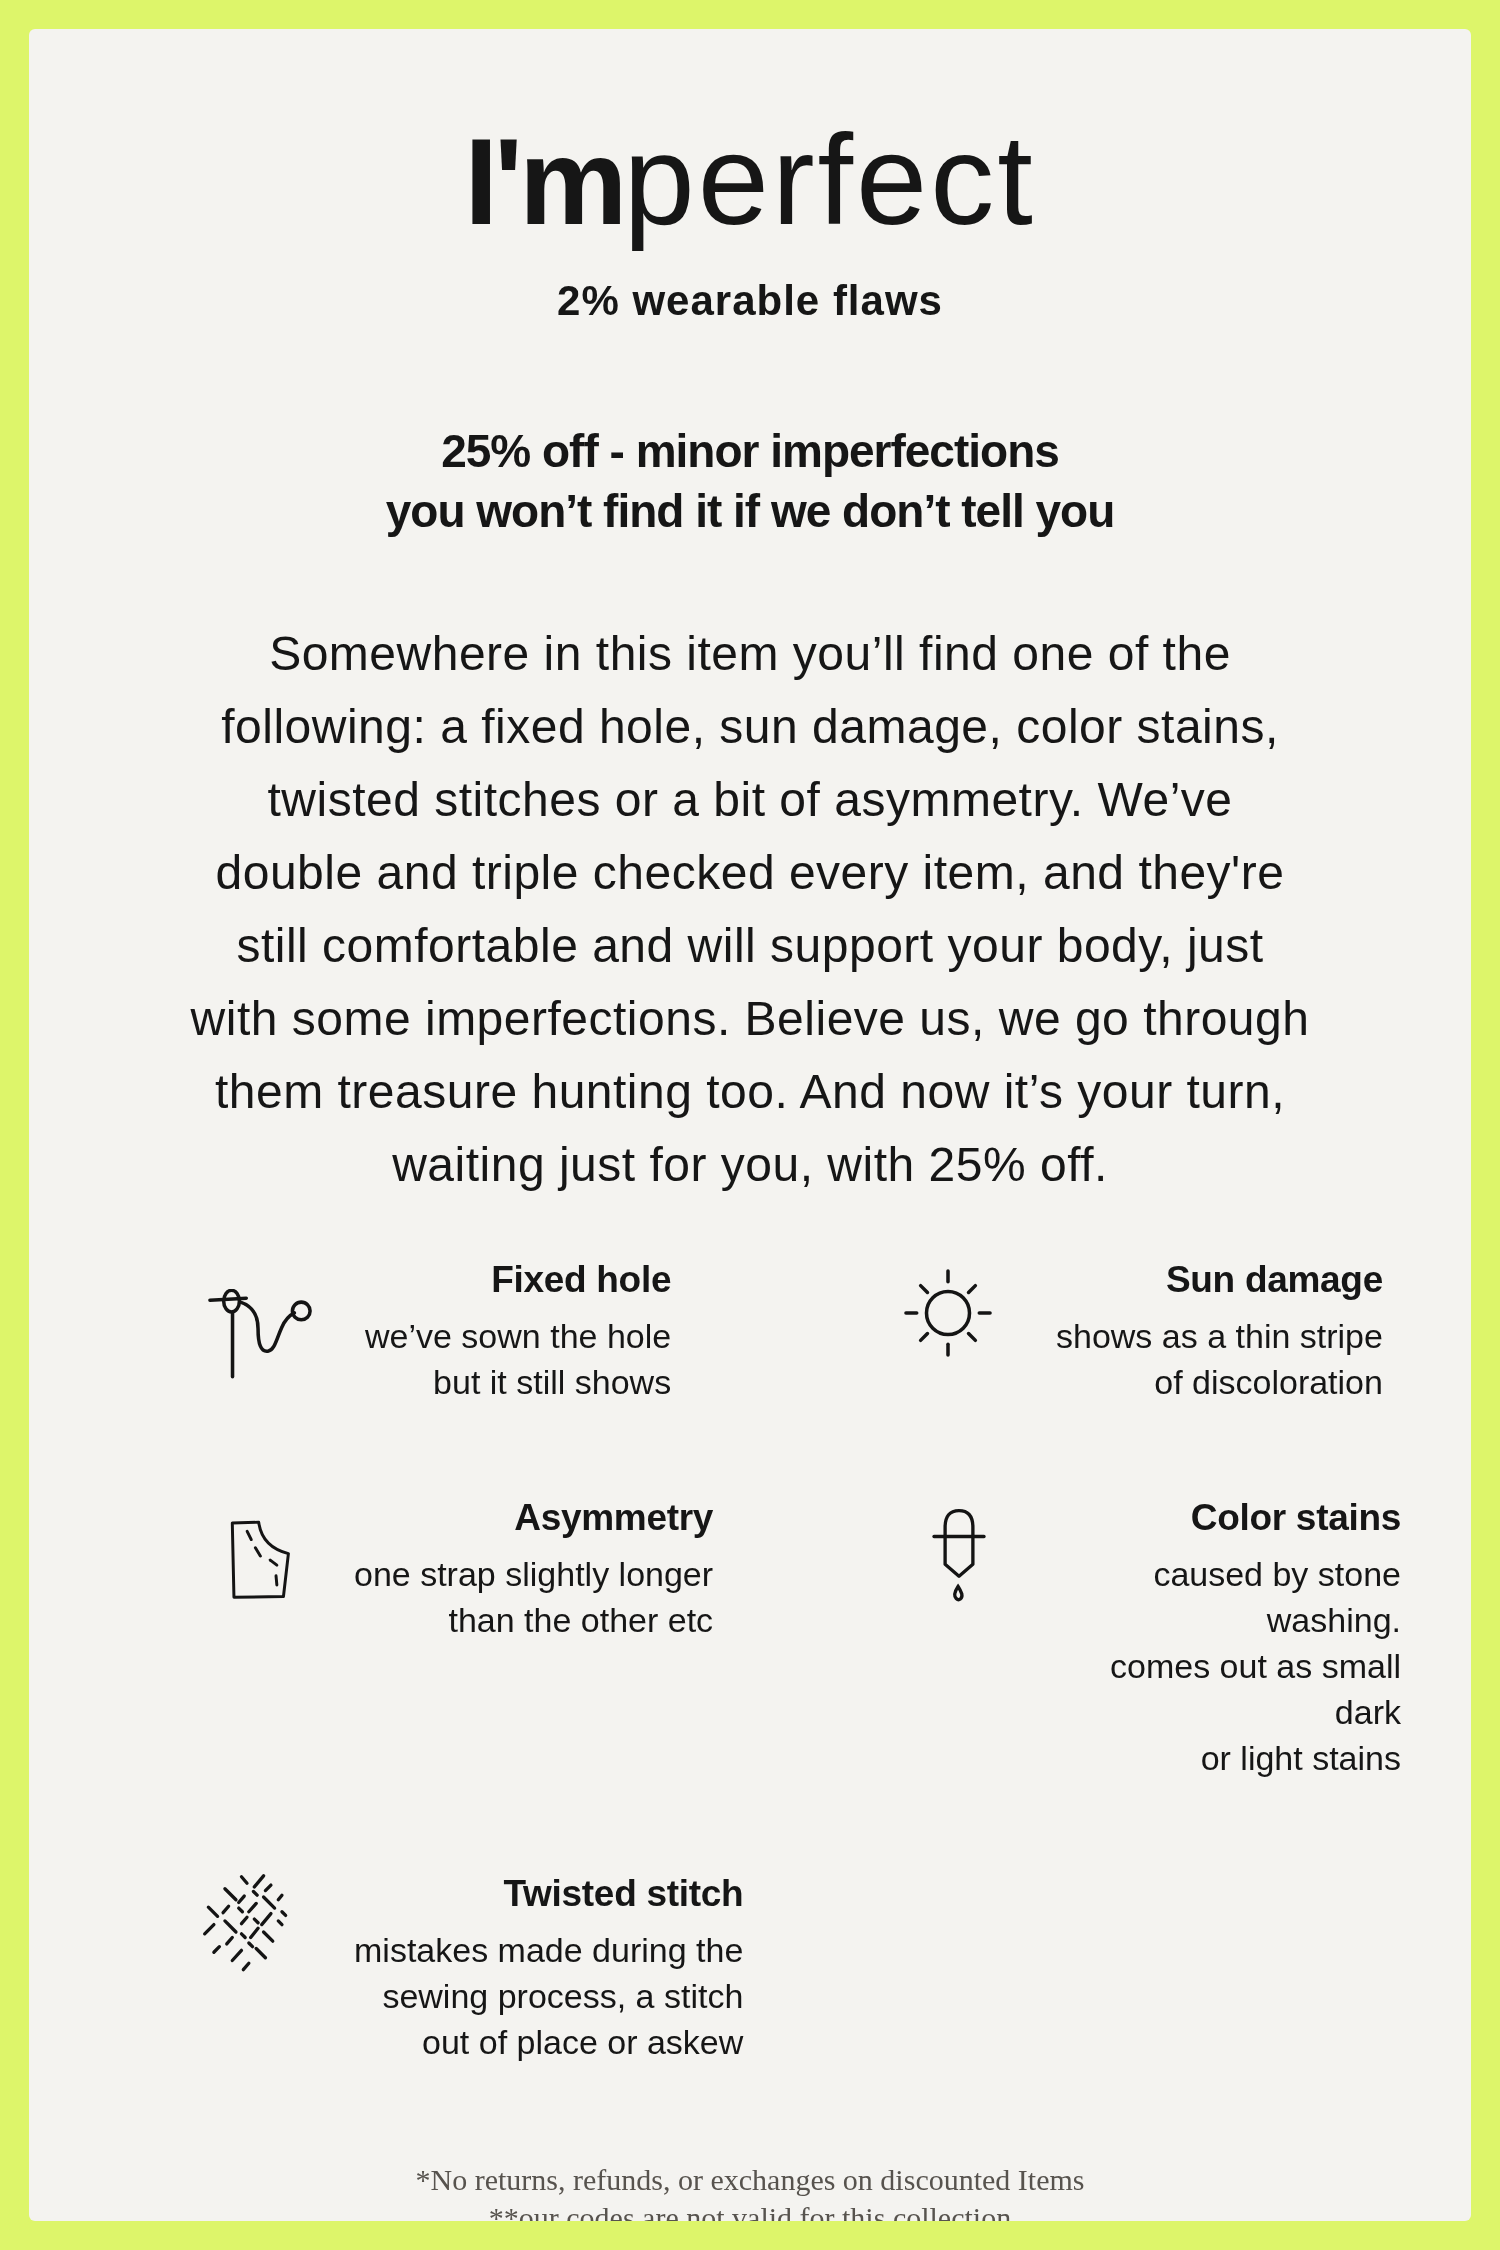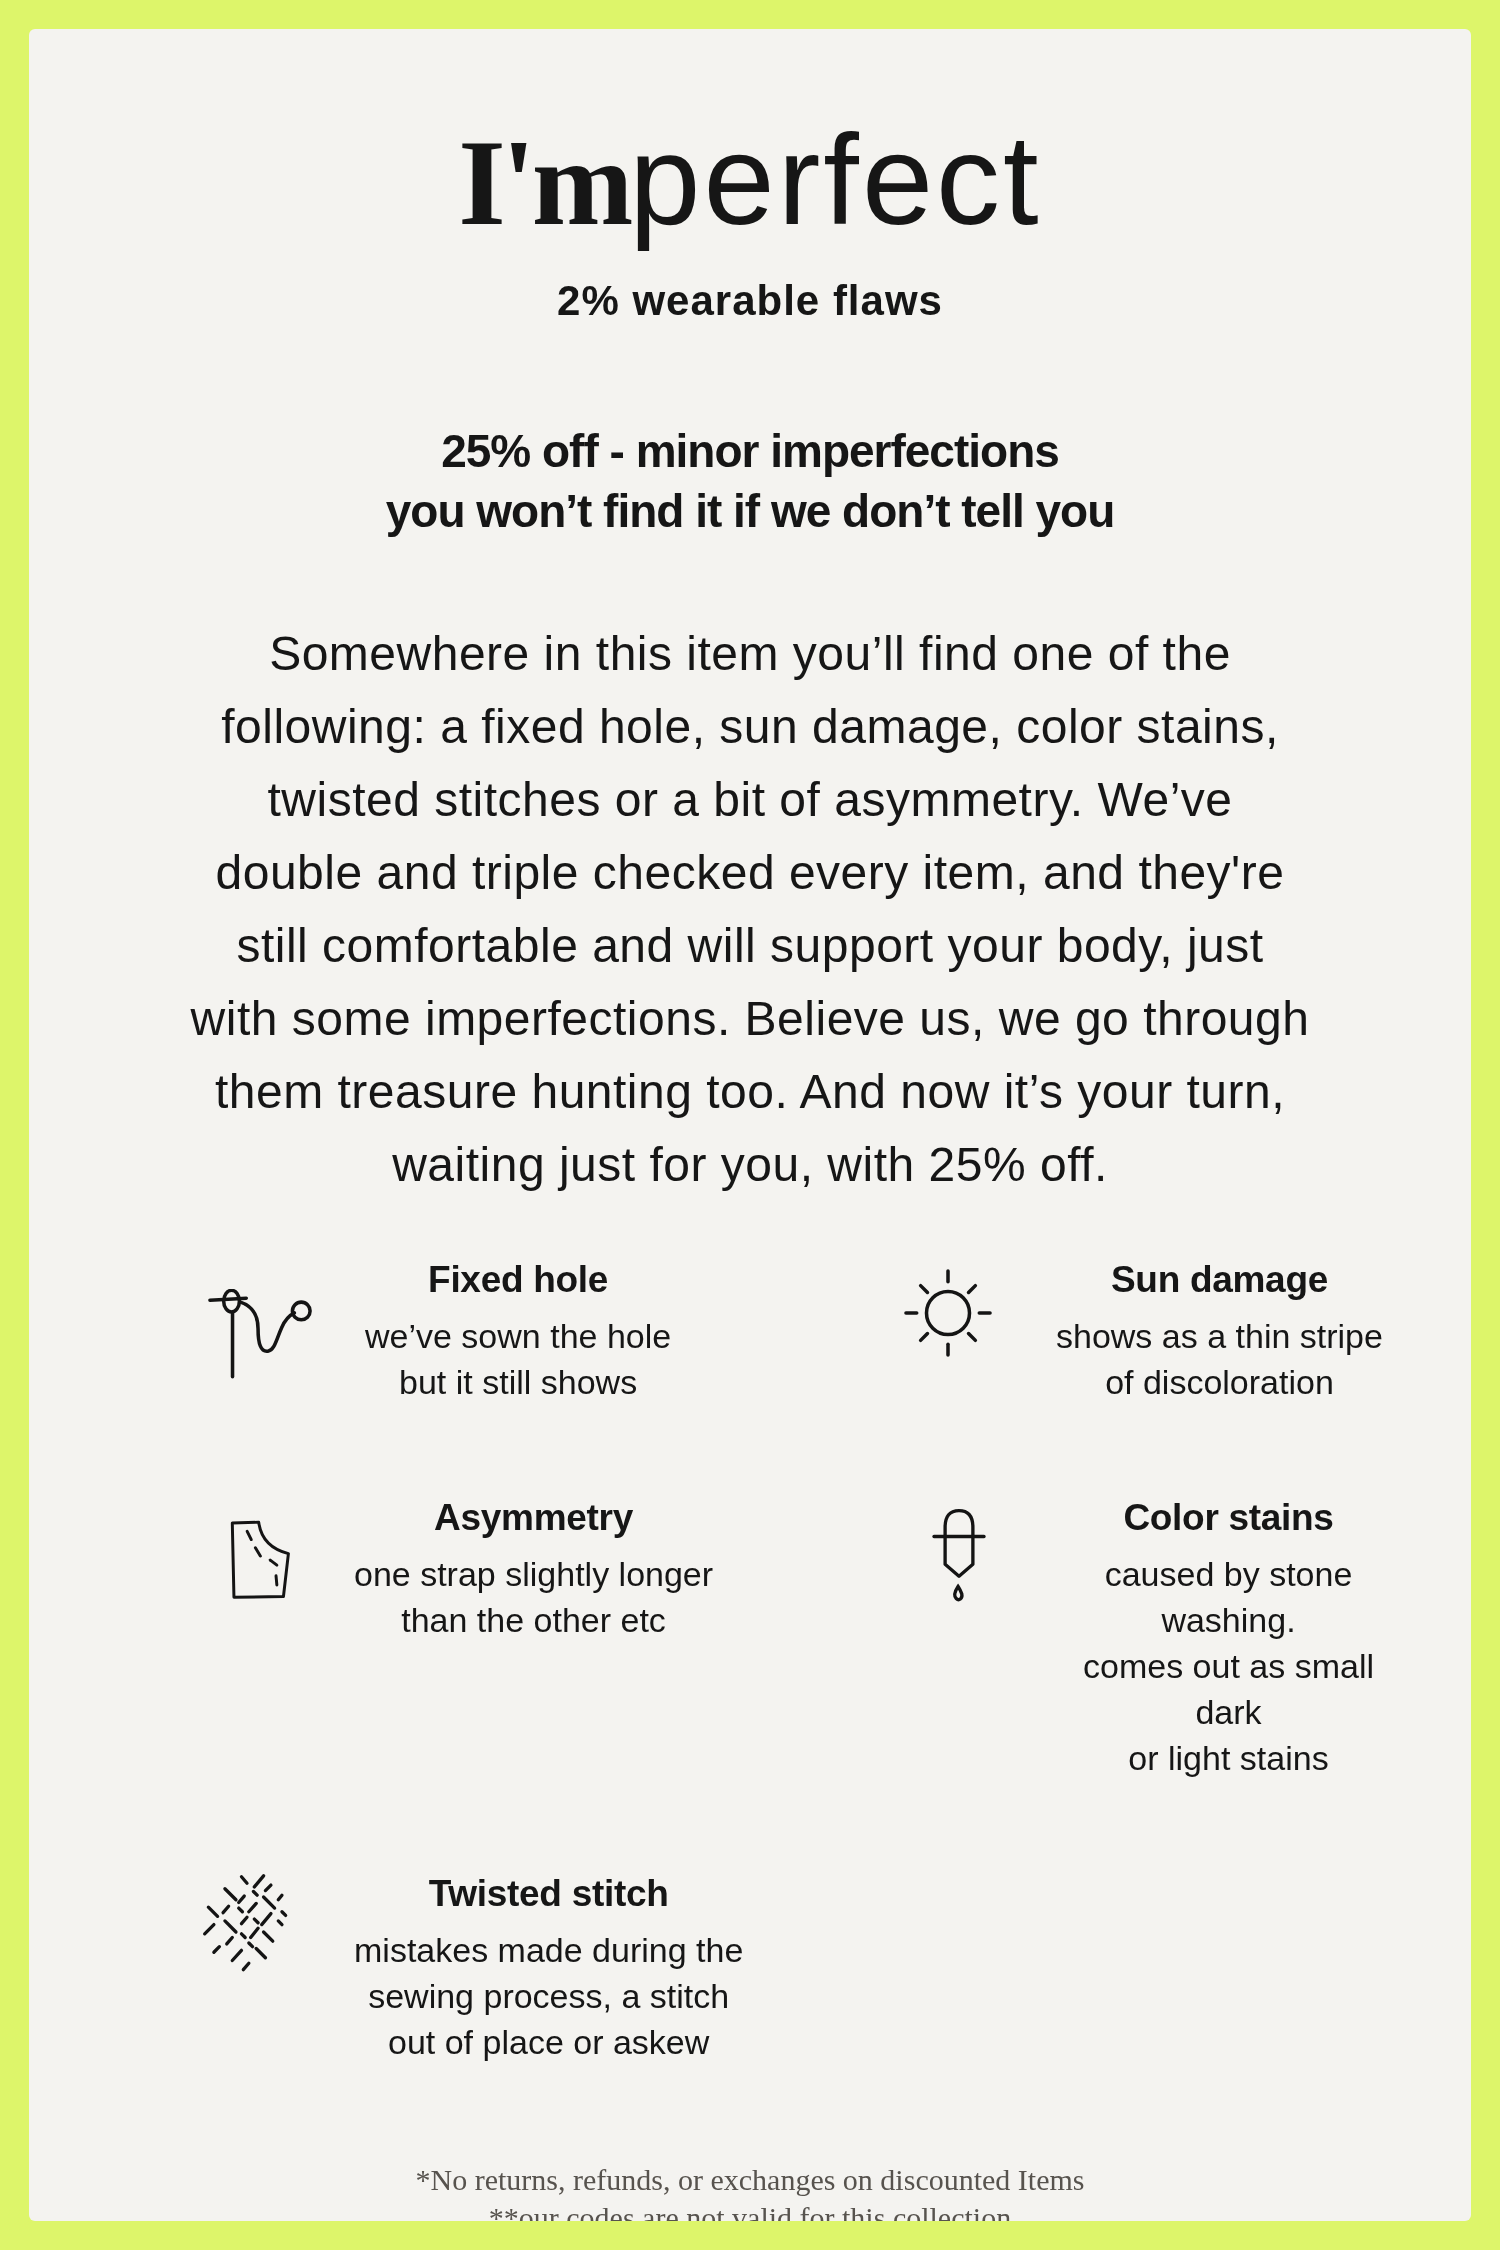--- a/index.html
+++ b/index.html
@@ -27,21 +27,21 @@
     height: 100%;
     background: var(--color-background);
     border-radius: 6px;
     padding: 84px 40px 0;
     text-align: center;
     overflow: hidden;
   }
   
   .brand { margin: 0; line-height: 1.05; font-weight: normal; white-space: nowrap; }
   .brand .bold-part {
-    font-family: Liberation Serif, serif;
+    font-family: Liberation Sans, sans-serif;
     font-weight: 700;
     font-size: 122px;
     letter-spacing: -4px;
   }
   .brand .thin-part {
     font-family: "Liberation Sans", sans-serif;
     font-weight: 400;
     font-size: 128px;
     letter-spacing: 3px;
   }
@@ -69,21 +69,21 @@
     line-height: 73px;
     letter-spacing: 0.5px;
     white-space: pre-line;
   }
   
   .features {
     display: grid;
     grid-template-columns: 702px 1fr;
     row-gap: 92px;
     margin: 58px 30px 0 130px;
-    text-align: center;
+    text-align: right;
   }
   .feature { display: flex; align-items: flex-start; }
   .feature-icon { flex: 0 0 105px; }
   .feature-icon svg { display: block; }
   .feature-icon.needle  { padding-left: 8px;  margin-top: 30px; }
   .feature-icon.sun     { padding-left: 3px;  margin-top: 10px; }
   .feature-icon.pattern { padding-left: 30px; margin-top: 18px; }
   .feature-icon.dropper { padding-left: 30px; margin-top: 8px; }
   .feature-icon.stitch  { padding-left: 2px;  margin-top: 0; }
   .feature-text { margin-left: 50px; }

